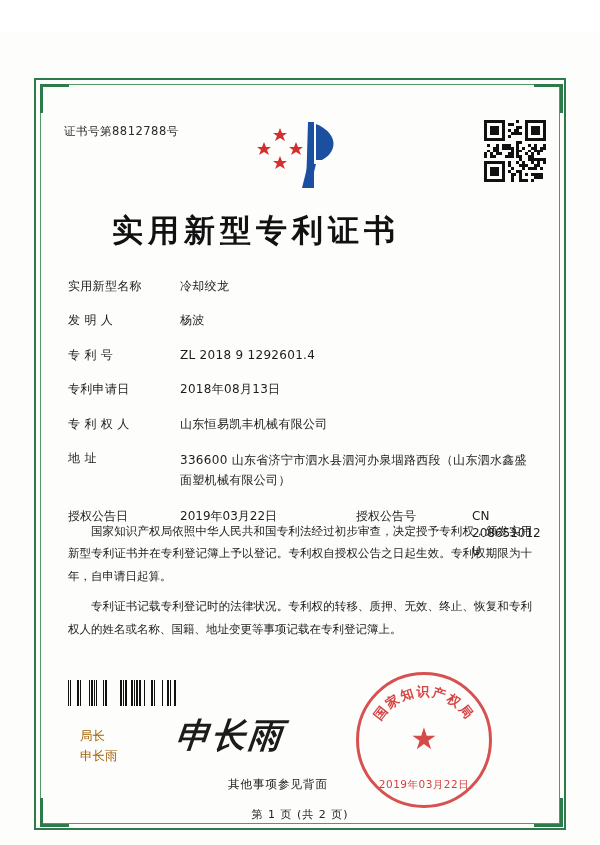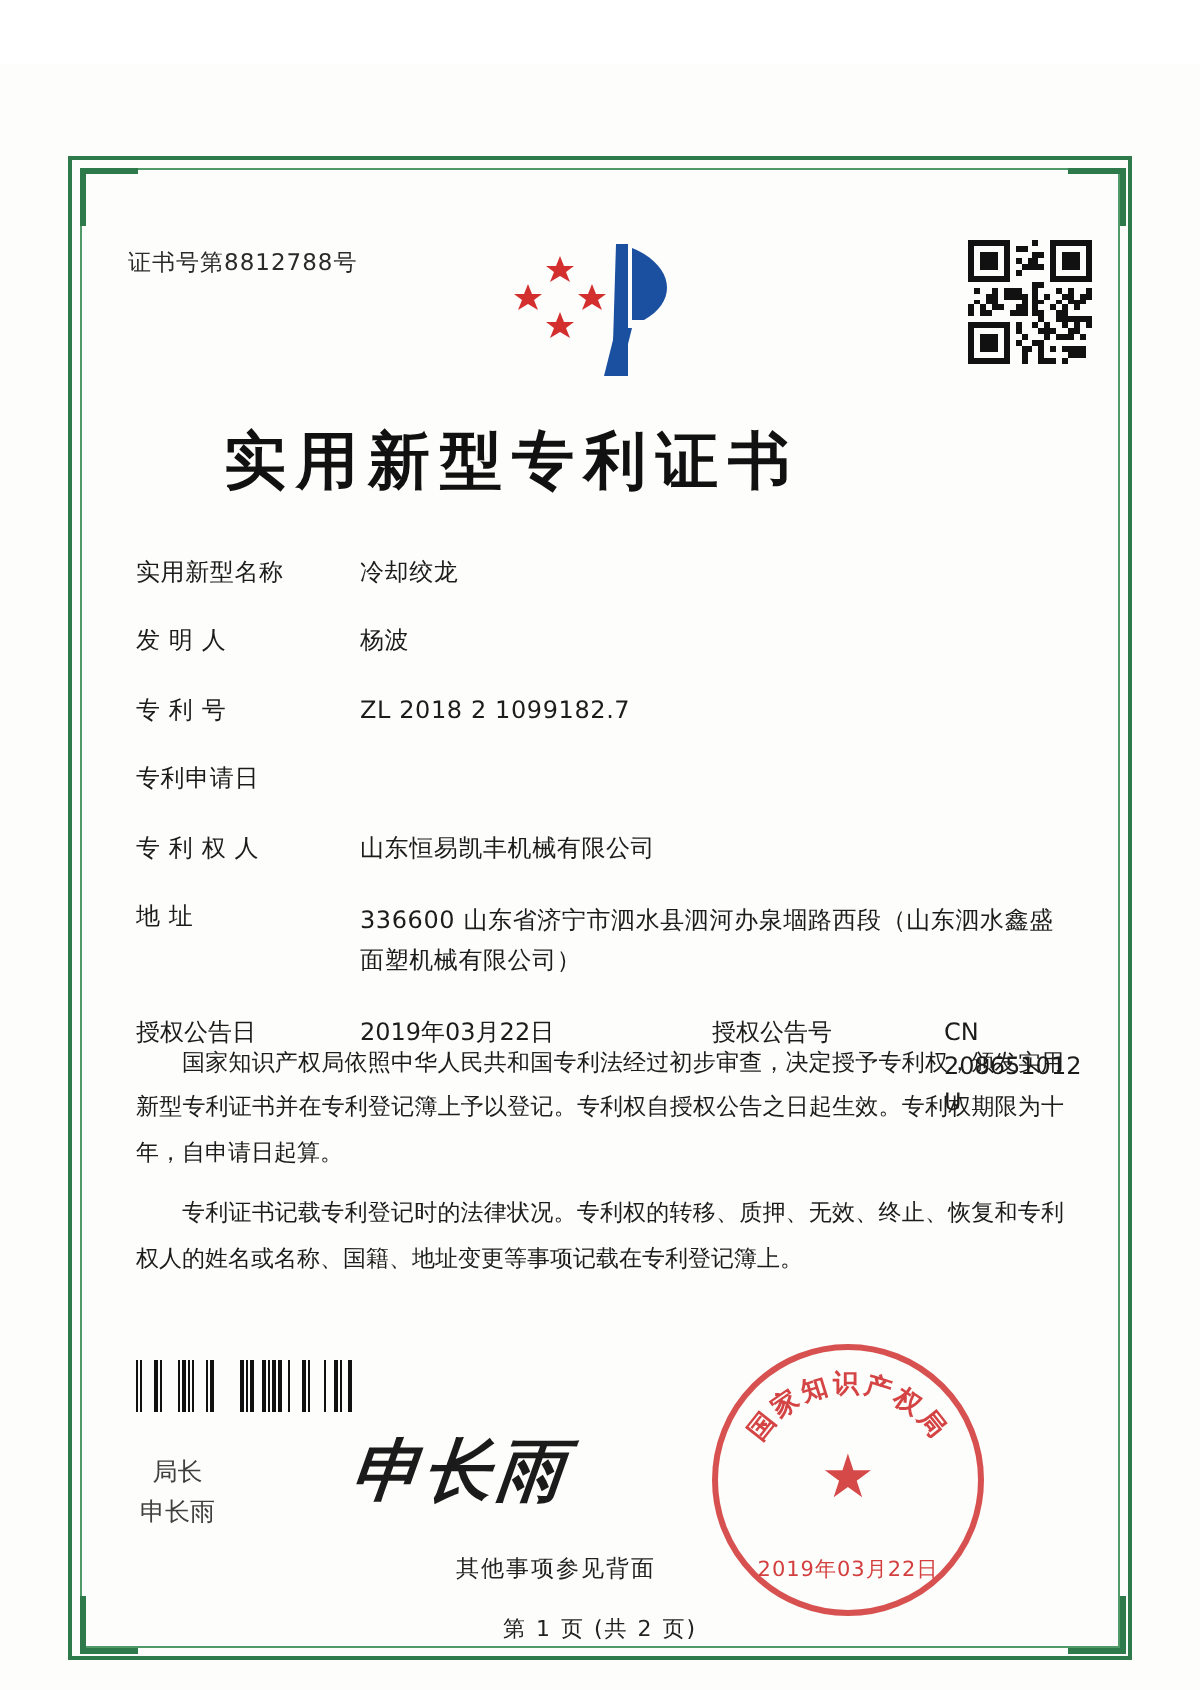--- a/index.html
+++ b/index.html
@@ -179,25 +179,24 @@
   }
   .barcode i {
     display: block;
     background: #111;
     margin-right: 1px;
   }
 
   
   .sig-label {
     position: absolute;
-    left: 70px; top: 694px;
+    left: 80px; top: 694px;
     font-size: 12.5px;
     line-height: 1.6;
-    color: #404040;
-    text-align: center;
+    color: #a16207;
   }
   .sig-script {
     position: absolute;
     left: 176px; top: 681px;
     font-size: 34px;
     font-family: "DejaVu Serif", "Liberation Serif", serif;
     font-style: italic;
     font-weight: bold;
     color: #1b1b1b;
     letter-spacing: 2px;
@@ -756,25 +755,26 @@
       <div class="val">冷却绞龙</div>
     </div>
 
     <div class="frow">
       <div class="lbl spread">发 明 人</div>
       <div class="val">杨波</div>
     </div>
 
     <div class="frow">
       <div class="lbl spread">专 利 号</div>
-      <div class="val">ZL 2018 2 1099182.7</div>
+      <div class="val">ZL 2018 9 1292601.4</div>
     </div>
 
     <div class="frow">
       <div class="lbl">专利申请日</div>
+      <div class="val">2018年08月13日</div>
     </div>
 
     <div class="frow">
       <div class="lbl spread">专 利 权 人</div>
       <div class="val">山东恒易凯丰机械有限公司</div>
     </div>
 
     <div class="frow">
       <div class="lbl spread">地 址</div>
       <div class="val addr">336600 山东省济宁市泗水县泗河办泉堌路西段（山东泗水鑫盛面塑机械有限公司）</div>

